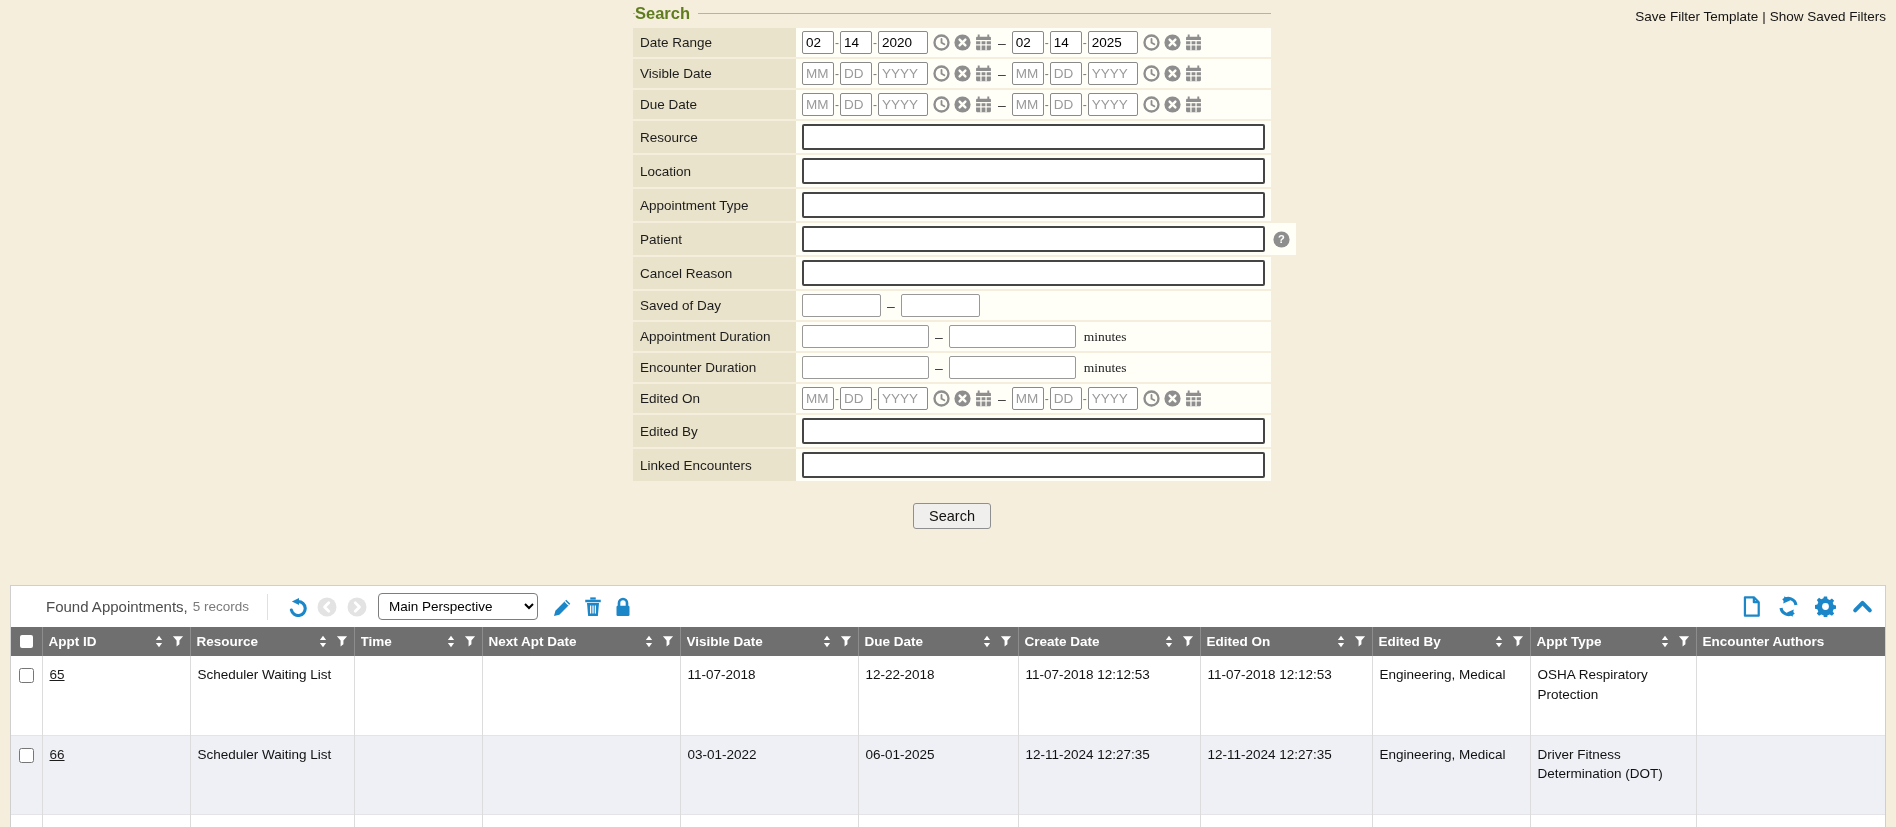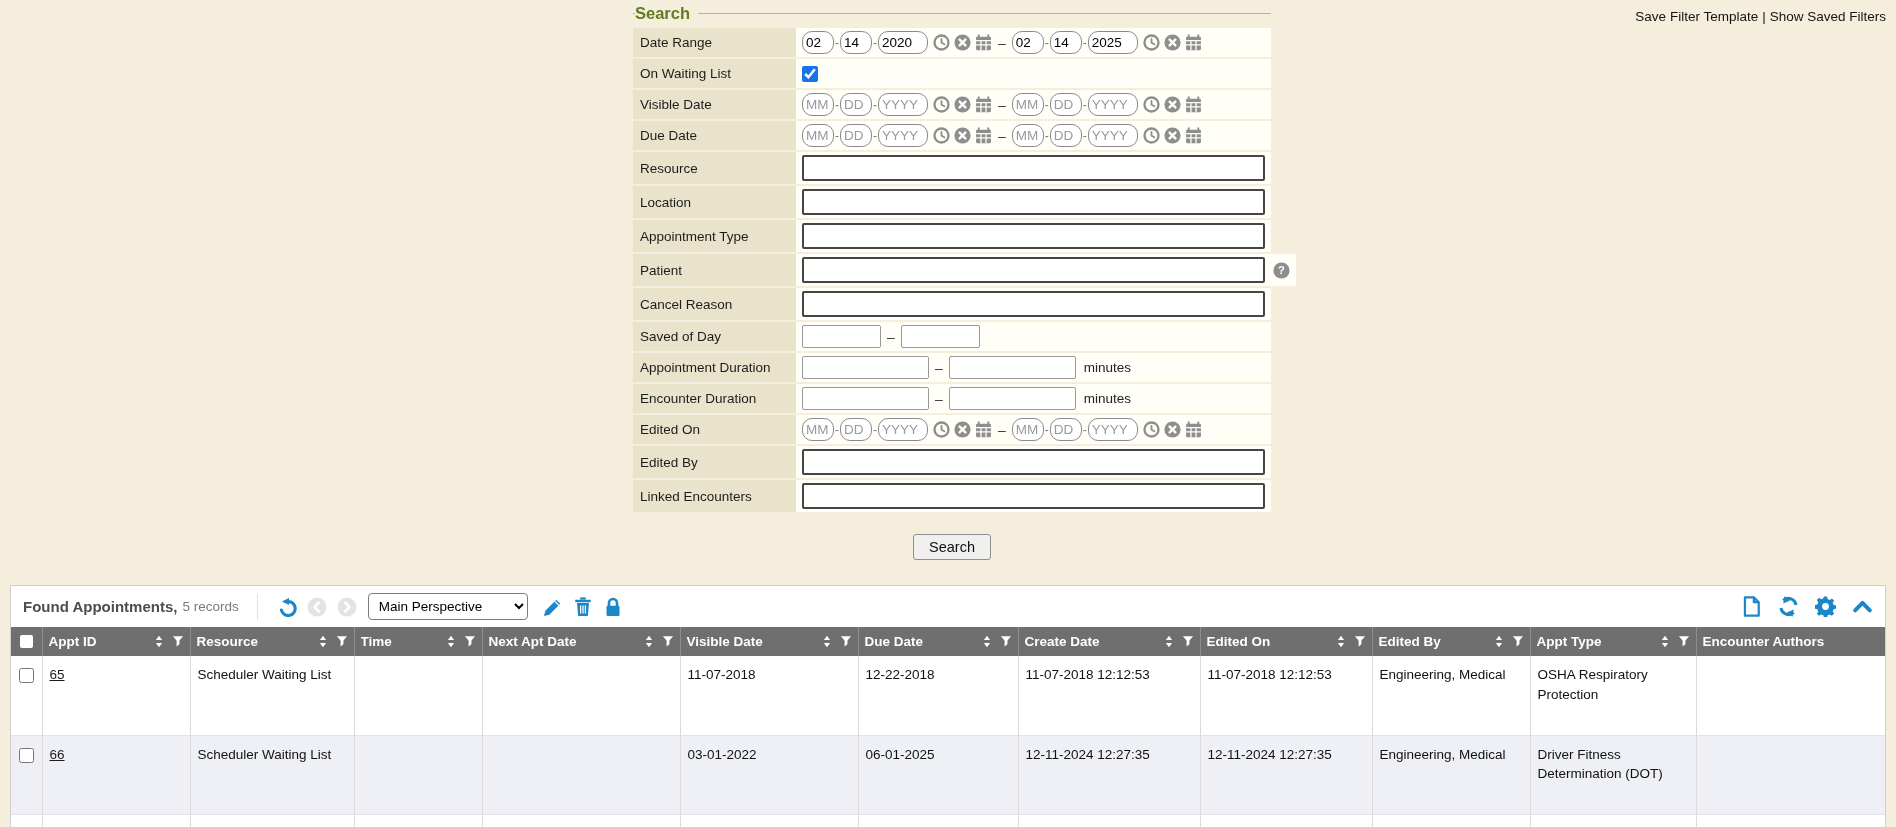--- a/index.html
+++ b/index.html
@@ -19,44 +19,44 @@
 
   
   .search-wrap { width:646px; margin:4px auto 0;padding-left:8px; }
   fieldset.search-fs { border:none; border-top:1px solid #b9b29c; padding:0; }
   fieldset.search-fs legend { color:#5f7d1f; font-weight:bold; font-size:16.5px; padding-right:8px; margin-left:2px; }
   .form-rows { margin-top:5px; }
   .form-row { display:flex; align-items:stretch; margin-bottom:2px; }
   .label-cell { width:163px; flex:none; background:#e9e3cb; padding:5px 7px; font-size:13.5px; display:flex; align-items:center; }
   .value-cell { flex:1; background:#fffef7; padding:3px 6px; display:flex; align-items:center; min-height:29px; }
 
-  .seg { height:23px; border:1px solid #8a8a8a; border-radius:10px; font-size:13.5px; padding:1px 3px; font-family:"Liberation Sans",sans-serif; }
+  .seg { height:23px; border:1px solid #8a8a8a; border-radius:2px; font-size:13.5px; padding:1px 3px; font-family:"Liberation Sans",sans-serif; }
   .seg::placeholder { color:#9a9a9a; }
   .seg.mm, .seg.dd { width:32px; }
   .seg.yyyy { width:50px; }
   .seg-dash { color:#777; font-size:12px; margin:0 1px; }
   .range-dash { color:#444; font-size:14px; margin:0 6px; }
   .dt-icons { display:inline-flex; gap:4px; margin-left:5px; color:#8e8e8e; }
   .dt-icons .icon { width:17px; height:17px; cursor:pointer; }
 
   .wide-input { width:463px; height:26px; border:2px solid #454545; border-radius:2px; padding:2px 5px; font-size:13.5px; background:#fff; }
   .small-input { width:79px; height:23px; border:1px solid #999; border-radius:2px; padding:1px 4px; font-size:13.5px; }
   .dur-input { width:127px; height:23px; border:1px solid #999; border-radius:2px; padding:1px 4px; font-size:13.5px; }
-  .unit-label { font-size:13.5px; margin-left:8px; color:#222; }
+  .unit-label { font-size:13.5px; margin-left:8px; color:#222;font-family:Liberation Serif, serif; }
   .help-icon { width:17px; height:17px; color:#8e8e8e; margin-left:8px; cursor:pointer; }
   .wl-checkbox { width:16px; height:16px; accent-color:#1a73e8; cursor:pointer; }
 
   .search-btn-row { text-align:center; margin-top:22px; }
   .search-btn { font-family:"Liberation Sans",sans-serif; font-size:14.5px; color:#111;
     background:#f0efed; border:1px solid #8f8f8f; border-radius:3px; padding:4px 15px; cursor:pointer; }
 
   
   .panel { position:absolute; top:585px; left:10px; right:10px; background:#fff; border:1px solid #cfcfcf; border-bottom:none; }
   .toolbar { display:flex; align-items:center; height:41px; padding:0 12px; background:#fff; }
-  .tb-title { font-size:15px; font-weight:bold; color:#4d4d4d; }
+  .tb-title { font-size:15px; font-weight:normal; color:#4d4d4d;margin-left:23px; }
   .tb-count { font-size:13.5px; color:#7a7a7a; margin-left:5px; }
   .tb-div { width:1px; height:26px; background:#e0e0e0; margin:0 14px 0 18px; }
   .tb-btn { background:none; border:none; padding:0; margin:0 5px; cursor:pointer; color:#1b87c8; display:inline-flex; align-items:center; }
   .tb-btn .icon { width:20px; height:20px; }
   .tb-btn.disabled { color:#e3e3e3; cursor:default; }
   .tb-select { font-family:"Liberation Sans",sans-serif; font-size:13.5px; height:27px; border:1px solid #7d7d7d; border-radius:4px; background:#fff; padding:0 6px; margin:0 10px 0 6px; min-width:160px; }
   .tb-right { margin-left:auto; display:flex; align-items:center; gap:16px; }
   .tb-right .tb-btn { margin:0; }
   .tb-right .icon { width:21px; height:21px; }
 
@@ -192,26 +192,20 @@
           <svg class="icon">
               <use href="#i-xcircle"></use>
             </svg>
           <svg class="icon">
               <use href="#i-calendar"></use>
             </svg>
         </span>
       </div>
     </div>
 
-    <div class="form-row">
-      <div class="label-cell">On Waiting List</div>
-      <div class="value-cell">
-        <input type="checkbox" class="wl-checkbox" checked="checked" style="">
-      </div>
-    </div>
 
     <div class="form-row">
       <div class="label-cell">Visible Date</div>
       <div class="value-cell">
         <input class="seg mm" placeholder="MM" style="">
         <span class="seg-dash">-</span>
         <input class="seg dd" placeholder="DD" style="">
         <span class="seg-dash">-</span>
         <input class="seg yyyy" placeholder="YYYY" style="">
         <span class="dt-icons">

